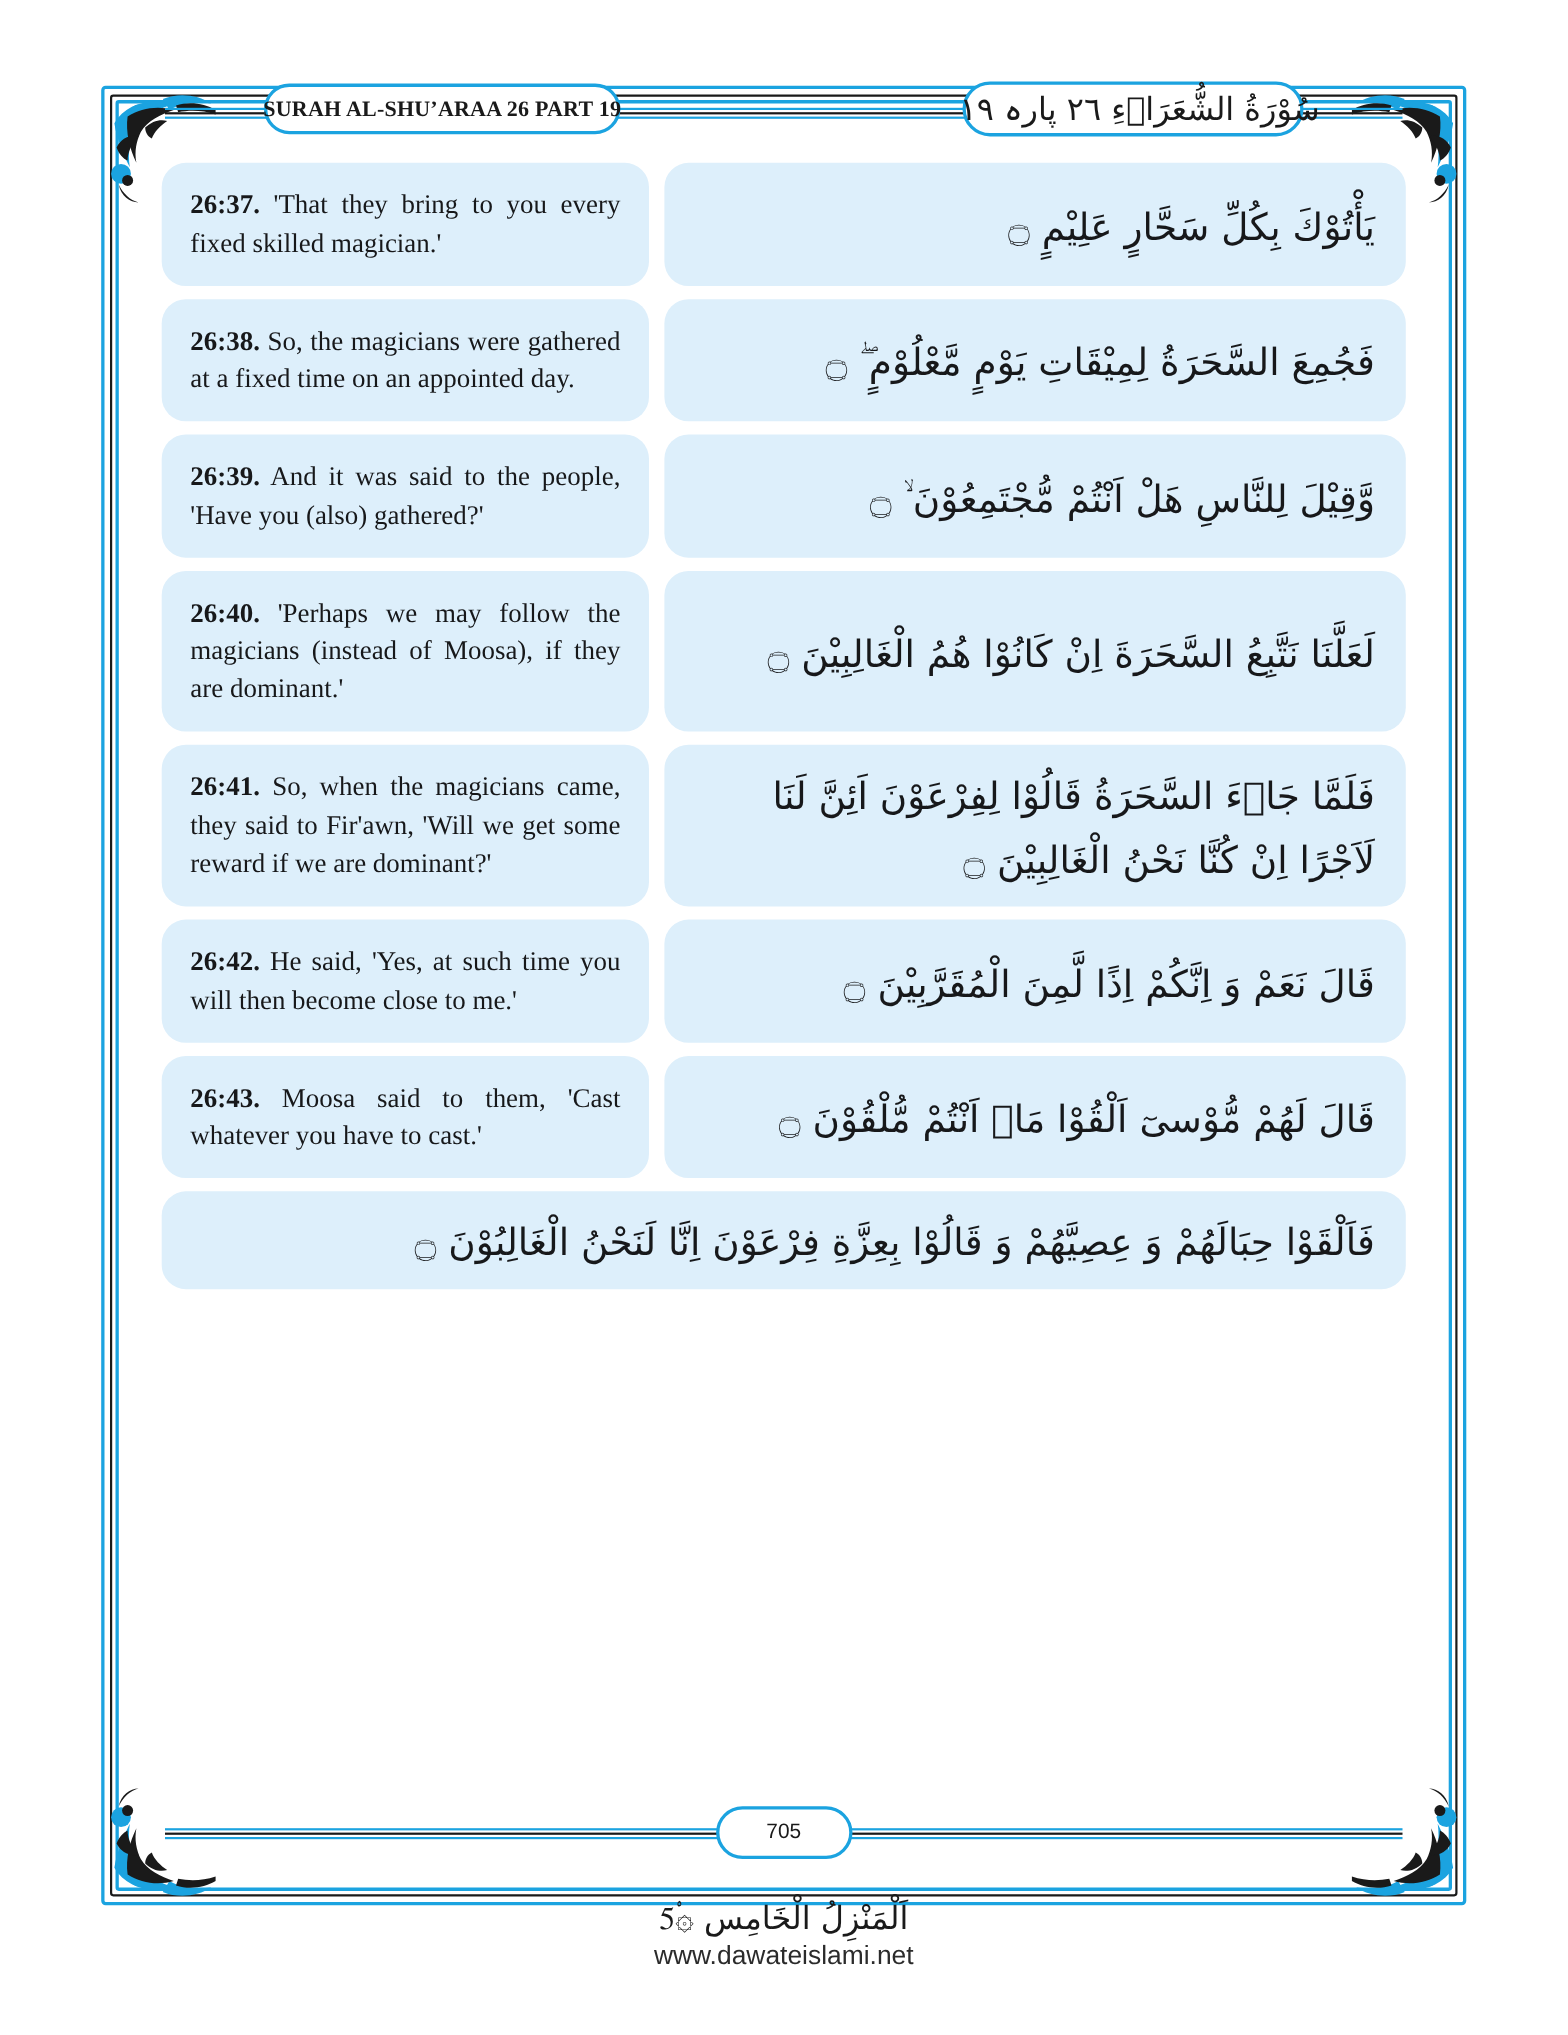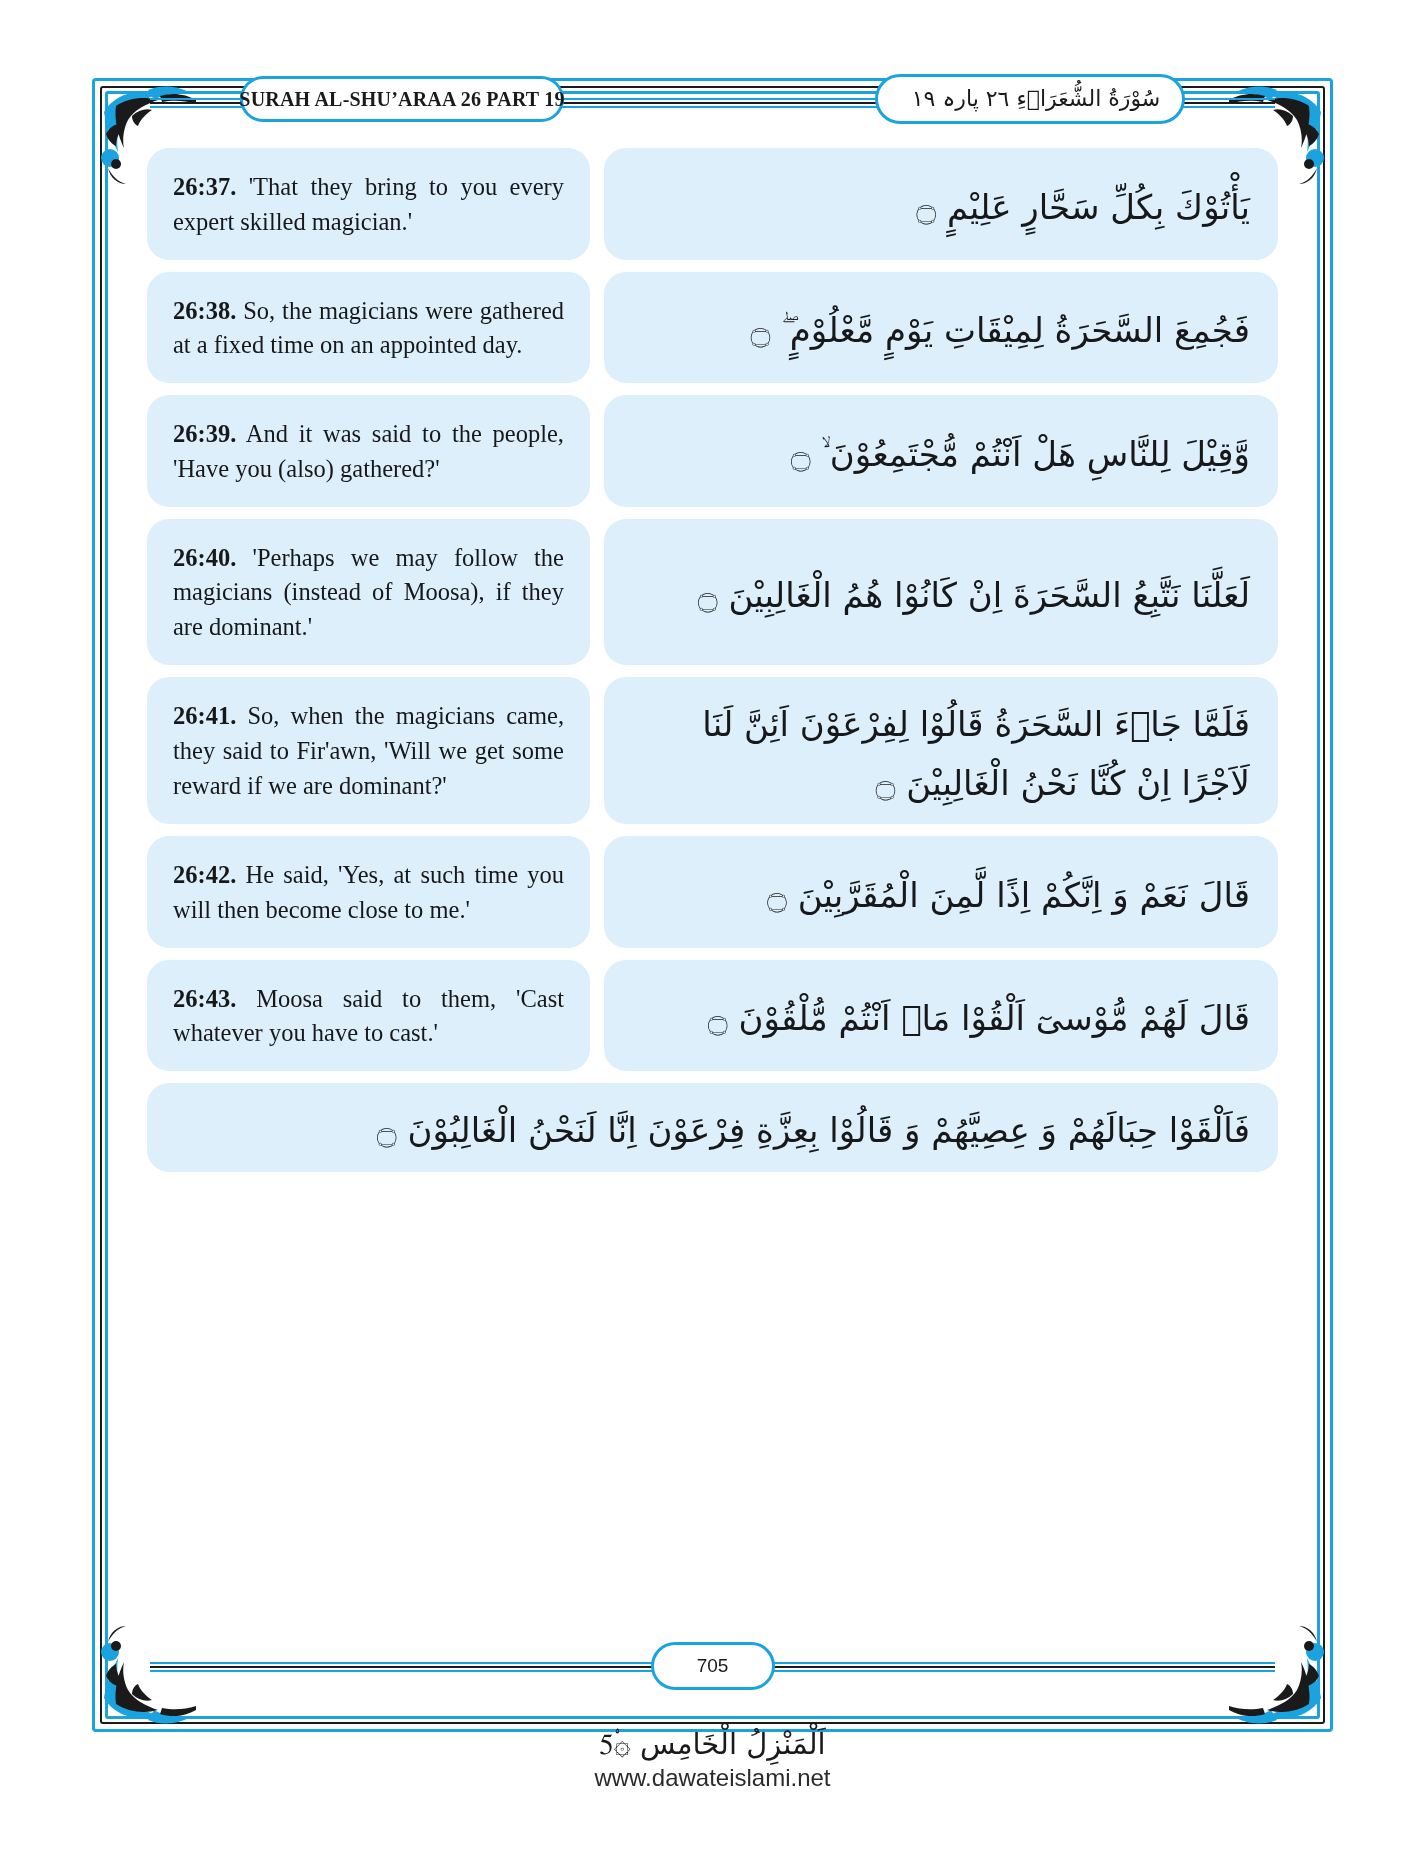--- a/index.html
+++ b/index.html
@@ -99,21 +99,21 @@
     white-space: nowrap;
   }
   .pill-right {
     right: 240px;
     top: 74px;
     width: 310px;
     height: 50px;
   }
   .pill-right .label {
     font-family: "DejaVu Sans", sans-serif;
-    font-size: 22px;
+    font-size: 29px;
     color: #1a1a1a;
     white-space: nowrap;
     direction: rtl;
     line-height: 1;
     padding-left: 12px;
   }
 
   
   .verses {
     position: absolute;
@@ -323,21 +323,21 @@
   </div>
 
   <div class="pill pill-right">
     <span class="label">سُوْرَةُ الشُّعَرَاۤءِ ٢٦ پارہ ١٩</span>
   </div>
 
   <div class="verses">
 
     <div class="verse-row">
       <div class="cell cell-en">
-        <p class="en-text"><span class="vnum">26:37.</span> <span>'That they bring to you every expert skilled magician.'</span></p>
+        <p class="en-text"><span class="vnum">26:37.</span> <span>'That they bring to you every fixed skilled magician.'</span></p>
       </div>
       <div class="cell cell-ar">
         <p class="ar-text">يَأْتُوْكَ بِكُلِّ سَحَّارٍ عَلِيْمٍ ۝</p>
       </div>
     </div>
 
     <div class="verse-row">
       <div class="cell cell-en">
         <p class="en-text"><span class="vnum">26:38.</span> <span>So, the magicians were gathered at a fixed time on an appointed day.</span></p>
       </div>

